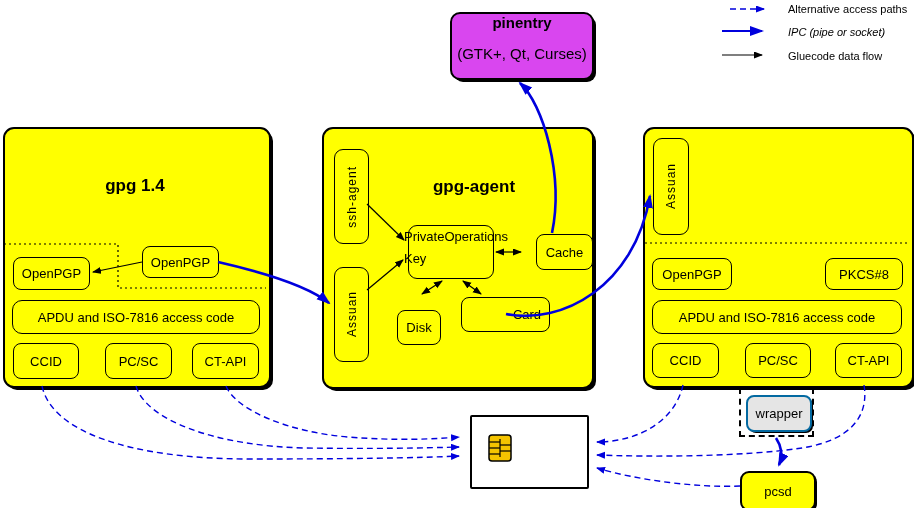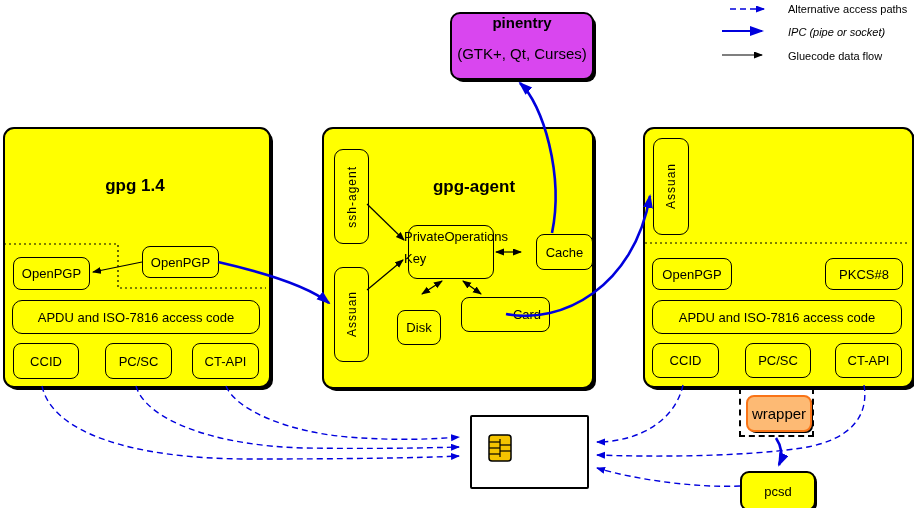--- a/index.html
+++ b/index.html
@@ -25,23 +25,23 @@
   
   .pko{position:absolute;left:408px;top:225px;width:86px;height:54px;background:#ffff00;
        border:1.5px solid #000;border-radius:9px;display:flex;
        justify-content:center;padding-left:10px;box-sizing:border-box;font-size:13px;line-height:22px;}
   
   .smartcard{position:absolute;left:470px;top:415px;width:115px;height:70px;background:#fff;
              border:2px solid #000;border-radius:2px;}
   
   .wrapper-dash{position:absolute;left:739px;top:388px;width:75px;height:49px;
                 border:2px dashed #000;box-sizing:border-box;}
-  .wrapper{position:absolute;left:746px;top:395px;width:62px;height:33px;background:#fdba74;
-           border:2px solid #f97316;border-radius:8px;box-shadow:2px 2px 0 -1px #000;
-           display:flex;align-items:center;justify-content:center;font-size:15px;}
+  .wrapper{position:absolute;left:746px;top:395px;width:62px;height:33px;background:#e5e5e5;
+           border:2px solid #0369a1;border-radius:8px;box-shadow:2px 2px 0 -1px #000;
+           display:flex;align-items:center;justify-content:center;font-size:13px;}
   .pcsd{position:absolute;left:740px;top:471px;width:72px;height:36px;background:#ffff00;
         border:2px solid #000;border-radius:9px;box-shadow:2px 2px 0 -1px #000;
         display:flex;align-items:center;justify-content:center;font-size:13px;}
   
   .legend-label{position:absolute;left:788px;font-size:11px;line-height:12px;white-space:nowrap;}
   svg.overlay{position:absolute;left:0;top:0;z-index:10;pointer-events:none;}
 </style>
 </head>
 <body>
 

